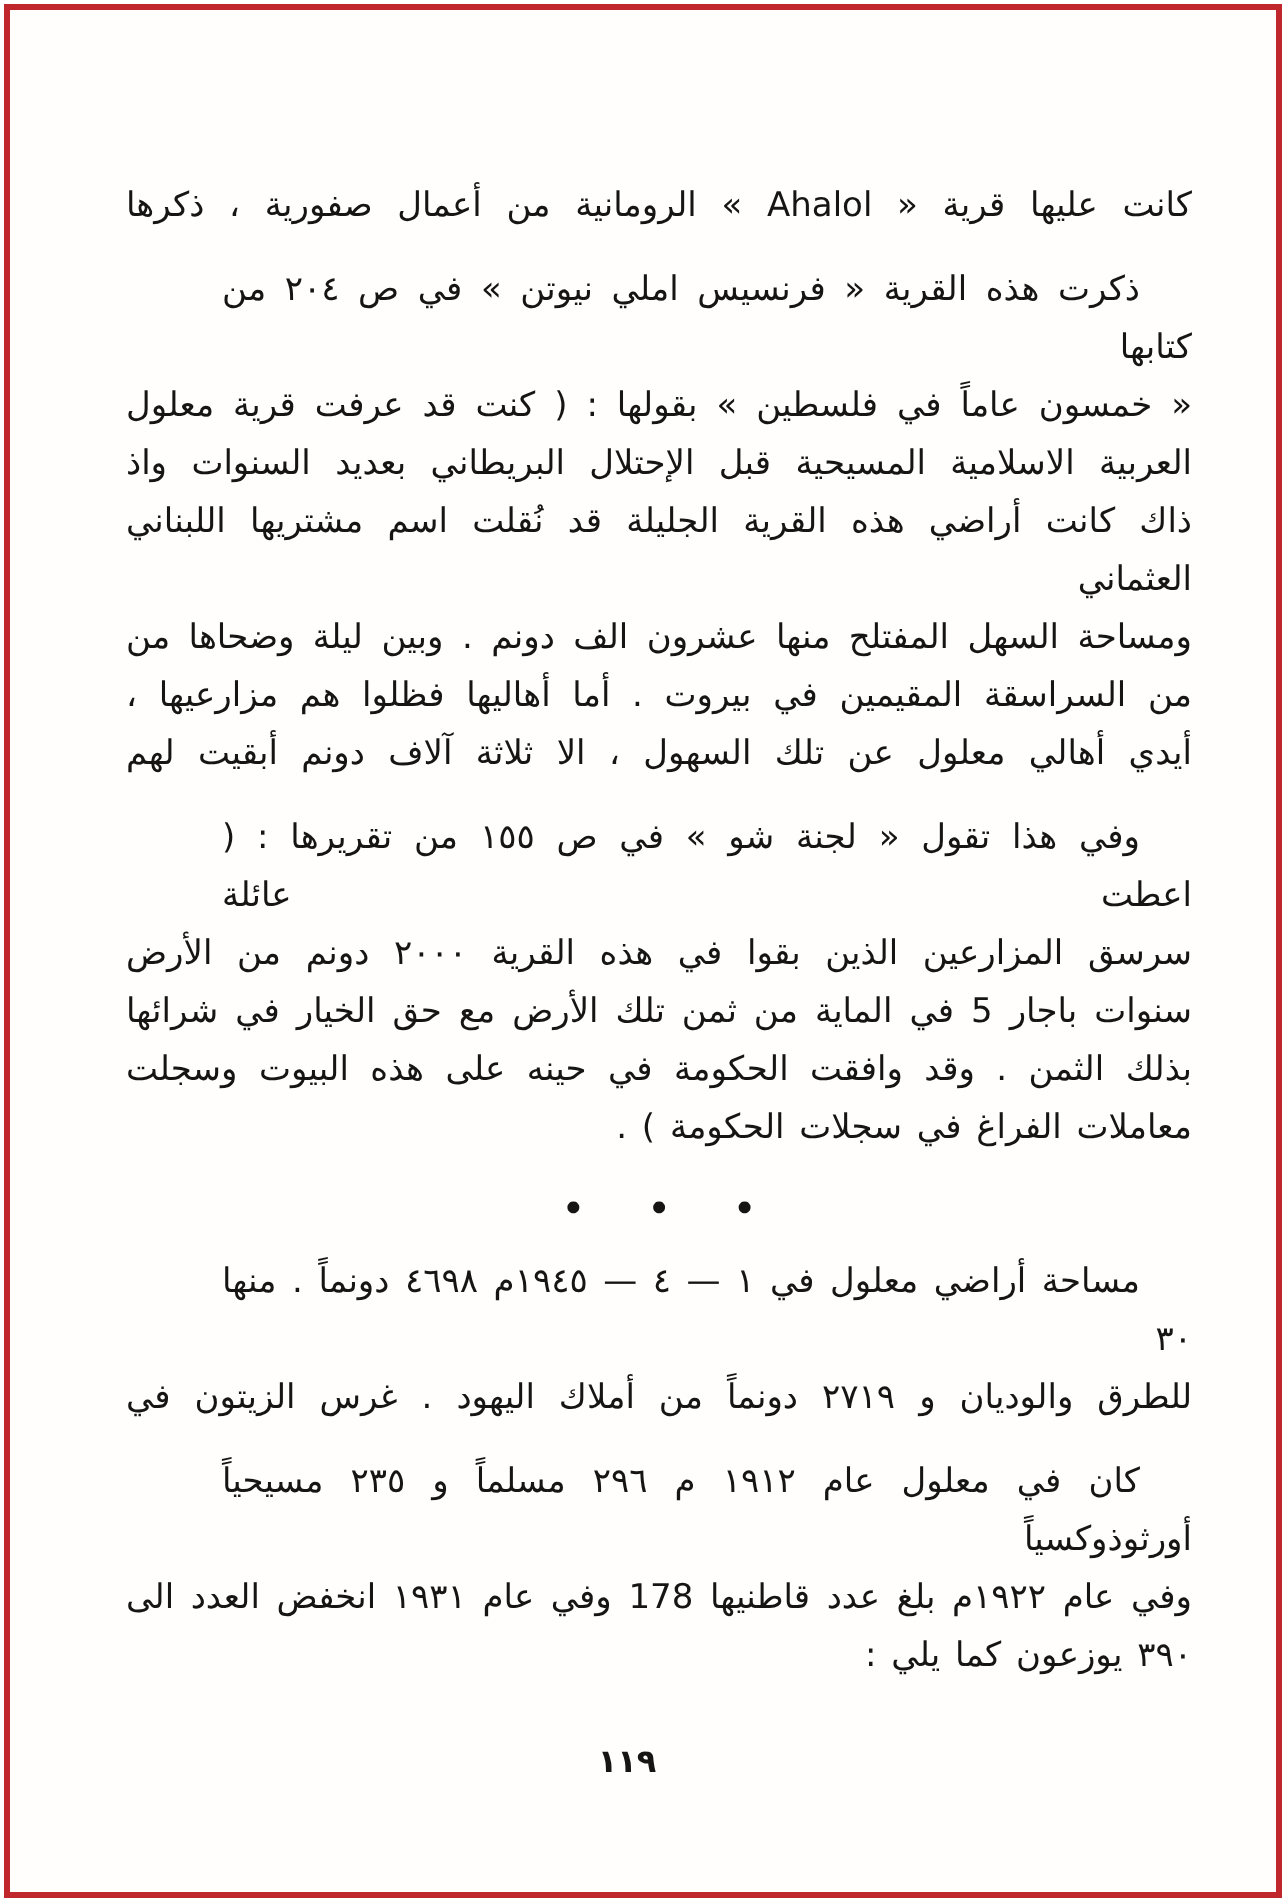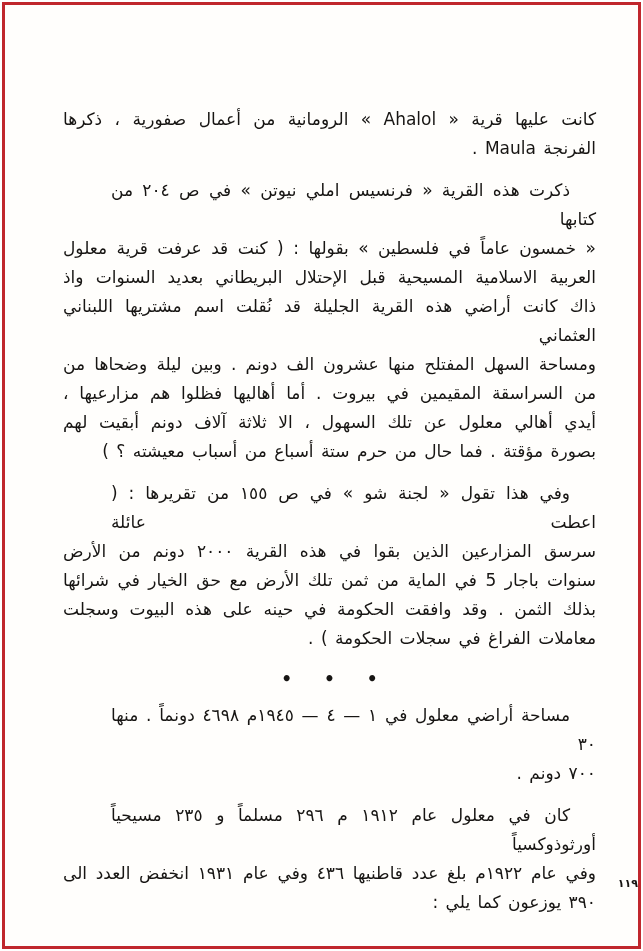--- a/index.html
+++ b/index.html
@@ -13,21 +13,21 @@
     box-sizing: border-box;
     width: 639px; height: 947px;
     margin: 2px auto 0 auto;
     background: #fffefc;
     border: 3px solid #c0272d;
     position: relative;
     color: #171513;
   }
   .content {
     position: absolute;
-    top: 100px; right: 42px; left: 58px;
+    top: 84px; right: 42px; left: 58px;
     direction: rtl;
     font-size: 17px;
     line-height: 29px;
   }
   .para { margin: 0 0 13px 0; }
   .para.indent .line:first-child { text-indent: 26px; margin-left: 48px; }
   .line {
     text-align: justify;
     text-align-last: justify;
     word-spacing: 2px;
@@ -37,67 +37,65 @@
     text-align: center;
     font-size: 17px;
     font-weight: bold;
     letter-spacing: 13px;
     padding-left: 13px; 
     margin: 5px 0 9px 0;
     line-height: 26px;
   }
   .page-number {
     position: absolute;
-    bottom: 56px; left: 0; right: 0;
-    text-align: right;
-    font-size: 11px;
+    bottom: 56px; left: 0; right: 16px;
+    text-align: center;
+    font-size: 16px;
     font-weight: bold;
     letter-spacing: 2px;
     direction: rtl;
   }
 </style>
 </head>
 <body>
 
 <div class="page">
   <div class="content">
 
     <div class="para">
       <div class="line">كانت عليها قرية « Ahalol » الرومانية من أعمال صفورية ،  ذكرها</div>
-      <div class="line end">الفرنجة Maula .</div>
     </div>
 
     <div class="para indent">
       <div class="line">ذكرت هذه القرية « فرنسيس املي نيوتن » في ص ٢٠٤ من كتابها</div>
       <div class="line">« خمسون عاماً في فلسطين » بقولها :  ( كنت قد عرفت قرية معلول</div>
       <div class="line">العربية الاسلامية المسيحية قبل الإحتلال البريطاني بعديد  السنوات  واذ</div>
       <div class="line">ذاك كانت أراضي هذه القرية الجليلة قد نُقلت اسم مشتريها اللبناني العثماني</div>
       <div class="line">ومساحة السهل المفتلح منها عشرون الف دونم . وبين ليلة وضحاها من</div>
       <div class="line">من السراسقة المقيمين في بيروت .  أما أهاليها فظلوا هم مزارعيها ،</div>
       <div class="line">أيدي أهالي معلول عن تلك السهول ، الا ثلاثة آلاف دونم أبقيت  لهم</div>
-      <div class="line end">بصورة مؤقتة . فما حال من حرم ستة أسباع من أسباب معيشته ؟ )</div>
     </div>
 
     <div class="para indent">
       <div class="line">وفي هذا تقول « لجنة شو » في ص ١٥٥ من تقريرها : ( اعطت عائلة</div>
       <div class="line">سرسق المزارعين الذين بقوا في هذه القرية ٢٠٠٠ دونم  من  الأرض</div>
       <div class="line">سنوات باجار 5 في الماية من ثمن تلك الأرض مع حق الخيار في  شرائها</div>
       <div class="line">بذلك الثمن . وقد وافقت الحكومة في حينه على هذه البيوت وسجلت</div>
       <div class="line end">معاملات الفراغ في سجلات الحكومة ) .</div>
     </div>
 
     <div class="separator">• • •</div>
 
     <div class="para indent">
       <div class="line">مساحة أراضي معلول في ١ — ٤ — ١٩٤٥م ٤٦٩٨ دونماً . منها ٣٠</div>
-      <div class="line end">٧٠٠ دونم .</div>
+      <div class="line">للطرق والوديان و ٢٧١٩ دونماً من أملاك اليهود .  غرس الزيتون في</div>
     </div>
 
     <div class="para indent">
       <div class="line">كان في معلول عام ١٩١٢ م ٢٩٦ مسلماً و ٢٣٥ مسيحياً أورثوذوكسياً</div>
-      <div class="line">وفي عام ١٩٢٢م بلغ عدد قاطنيها ٤٣٦ وفي عام ١٩٣١ انخفض العدد الى</div>
+      <div class="line">وفي عام ١٩٢٢م بلغ عدد قاطنيها 178 وفي عام ١٩٣١ انخفض العدد الى</div>
       <div class="line end">٣٩٠ يوزعون كما يلي :</div>
     </div>
 
   </div>
 
   <div class="page-number">١١٩</div>
 </div>
 
 </body></html>

